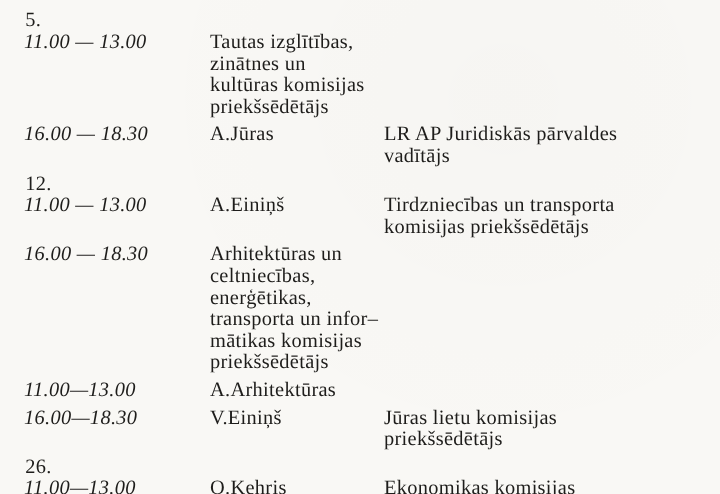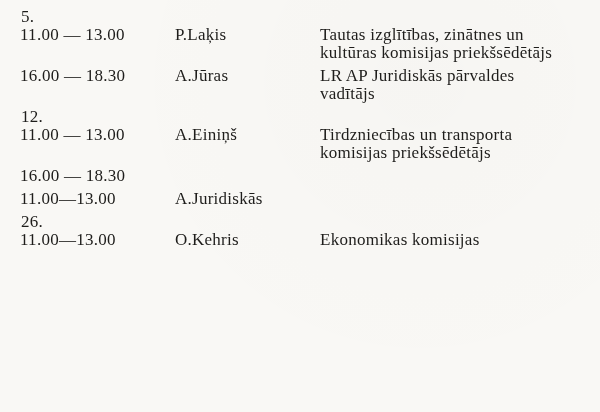--- a/index.html
+++ b/index.html
@@ -24,34 +24,33 @@
   }
   .day-section { margin-top: 5px; }
   .day-section:first-child { margin-top: 0; }
   .day-number { padding-left: 1px; }
   .entry {
     display: grid;
     grid-template-columns: 155px 145px 1fr;
     margin-bottom: 5px;
     align-items: start;
   }
-  .time { white-space: nowrap; }
+  .time { white-space: nowrap; font-style: italic; }
   .name { white-space: nowrap; }
   .desc { white-space: pre-line; }
 </style>
 </head>
 <body>
 
 <div class="page">
 
   <section class="day-section">
     <div class="day-number">5.</div>
     <div class="entry">
       <span class="time">11.00 — 13.00</span>
-      <span class="name">P.Laķis</span>
       <span class="desc">Tautas izglītības, zinātnes un
 kultūras komisijas priekšsēdētājs</span>
     </div>
     <div class="entry">
       <span class="time">16.00 — 18.30</span>
       <span class="name">A.Jūras</span>
       <span class="desc">LR AP Juridiskās pārvaldes
 vadītājs</span>
     </div>
   </section>
@@ -59,27 +58,36 @@
   <section class="day-section">
     <div class="day-number">12.</div>
     <div class="entry">
       <span class="time">11.00 — 13.00</span>
       <span class="name">A.Einiņš</span>
       <span class="desc">Tirdzniecības un transporta
 komisijas priekšsēdētājs</span>
     </div>
     <div class="entry">
       <span class="time">16.00 — 18.30</span>
+      <span class="desc">Arhitektūras un celtniecības,
+enerģētikas, transporta un infor–
+mātikas komisijas priekšsēdētājs</span>
     </div>
   </section>
 
   <section class="day-section">
     <div class="entry">
       <span class="time">11.00—13.00</span>
-      <span class="name">A.Juridiskās</span>
+      <span class="name">A.Arhitektūras</span>
+    </div>
+    <div class="entry">
+      <span class="time">16.00—18.30</span>
+      <span class="name">V.Einiņš</span>
+      <span class="desc">Jūras lietu komisijas
+priekšsēdētājs</span>
     </div>
   </section>
 
   <section class="day-section">
     <div class="day-number">26.</div>
     <div class="entry">
       <span class="time">11.00—13.00</span>
       <span class="name">O.Kehris</span>
       <span class="desc">Ekonomikas komisijas</span>
     </div>

